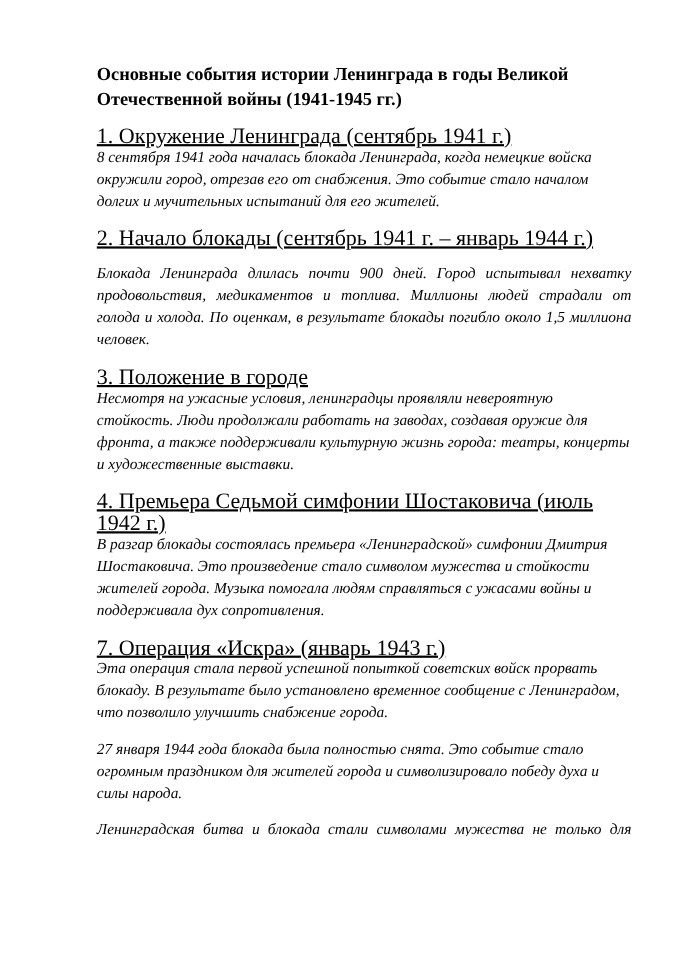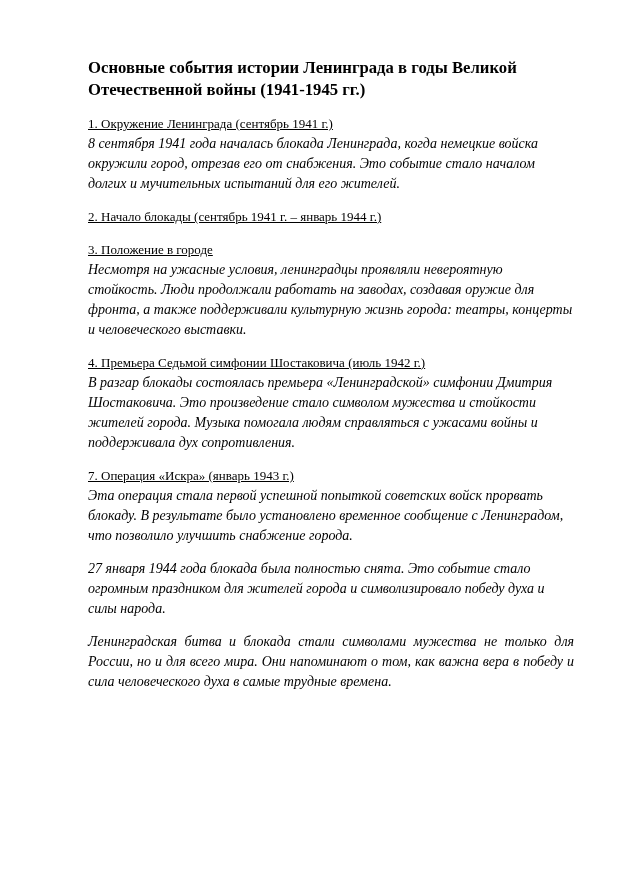--- a/index.html
+++ b/index.html
@@ -21,21 +21,21 @@
   .doc-title {
     font-size: 16.7px;
     line-height: 22px;
     font-weight: bold;
     margin: 0 0 13px 0;
   }
   .section {
     margin: 0;
   }
   .heading {
-    font-size: 13px;
+    font-size: 20px;
     line-height: 20px;
     font-weight: normal;
     text-decoration: underline;
     margin: 0;
   }
   .heading.gap-after {
     margin-bottom: 13px;
     margin-top: 11px;
   }
   .body-para {
@@ -57,24 +57,25 @@
 <div class="page">
   <h1 class="doc-title">Основные события истории Ленинграда в годы Великой Отечественной войны (1941-1945 гг.)</h1>
 
   <div id="sections">
       <section class="section">
         <h2 class="heading">1. Окружение Ленинграда (сентябрь 1941 г.)</h2>
         <p class="body-para">8 сентября 1941 года началась блокада Ленинграда, когда немецкие войска окружили город, отрезав его от снабжения. Это событие стало началом долгих и мучительных испытаний для его жителей.</p>
       </section>
       <section class="section">
         <h2 class="heading gap-after">2. Начало блокады (сентябрь 1941 г. – январь 1944 г.)</h2>
+        <p class="body-para justified">Блокада Ленинграда длилась почти 900 дней. Город испытывал нехватку продовольствия, медикаментов и топлива. Миллионы людей страдали от голода и холода. По оценкам, в результате блокады погибло около 1,5 миллиона человек.</p>
       </section>
       <section class="section">
         <h2 class="heading">3. Положение в городе</h2>
-        <p class="body-para">Несмотря на ужасные условия, ленинградцы проявляли невероятную стойкость. Люди продолжали работать на заводах, создавая оружие для фронта, а также поддерживали культурную жизнь города: театры, концерты и человеческого выставки.</p>
+        <p class="body-para">Несмотря на ужасные условия, ленинградцы проявляли невероятную стойкость. Люди продолжали работать на заводах, создавая оружие для фронта, а также поддерживали культурную жизнь города: театры, концерты и художественные выставки.</p>
       </section>
       <section class="section">
         <h2 class="heading">4. Премьера Седьмой симфонии Шостаковича (июль 1942 г.)</h2>
         <p class="body-para">В разгар блокады состоялась премьера «Ленинградской» симфонии Дмитрия Шостаковича. Это произведение стало символом мужества и стойкости жителей города. Музыка помогала людям справляться с ужасами войны и поддерживала дух сопротивления.</p>
       </section>
       <section class="section">
         <h2 class="heading">7. Операция «Искра» (январь 1943 г.)</h2>
         <p class="body-para">Эта операция стала первой успешной попыткой советских войск прорвать блокаду. В результате было установлено временное сообщение с Ленинградом, что позволило улучшить снабжение города.</p>
       </section>
       <section class="section">

